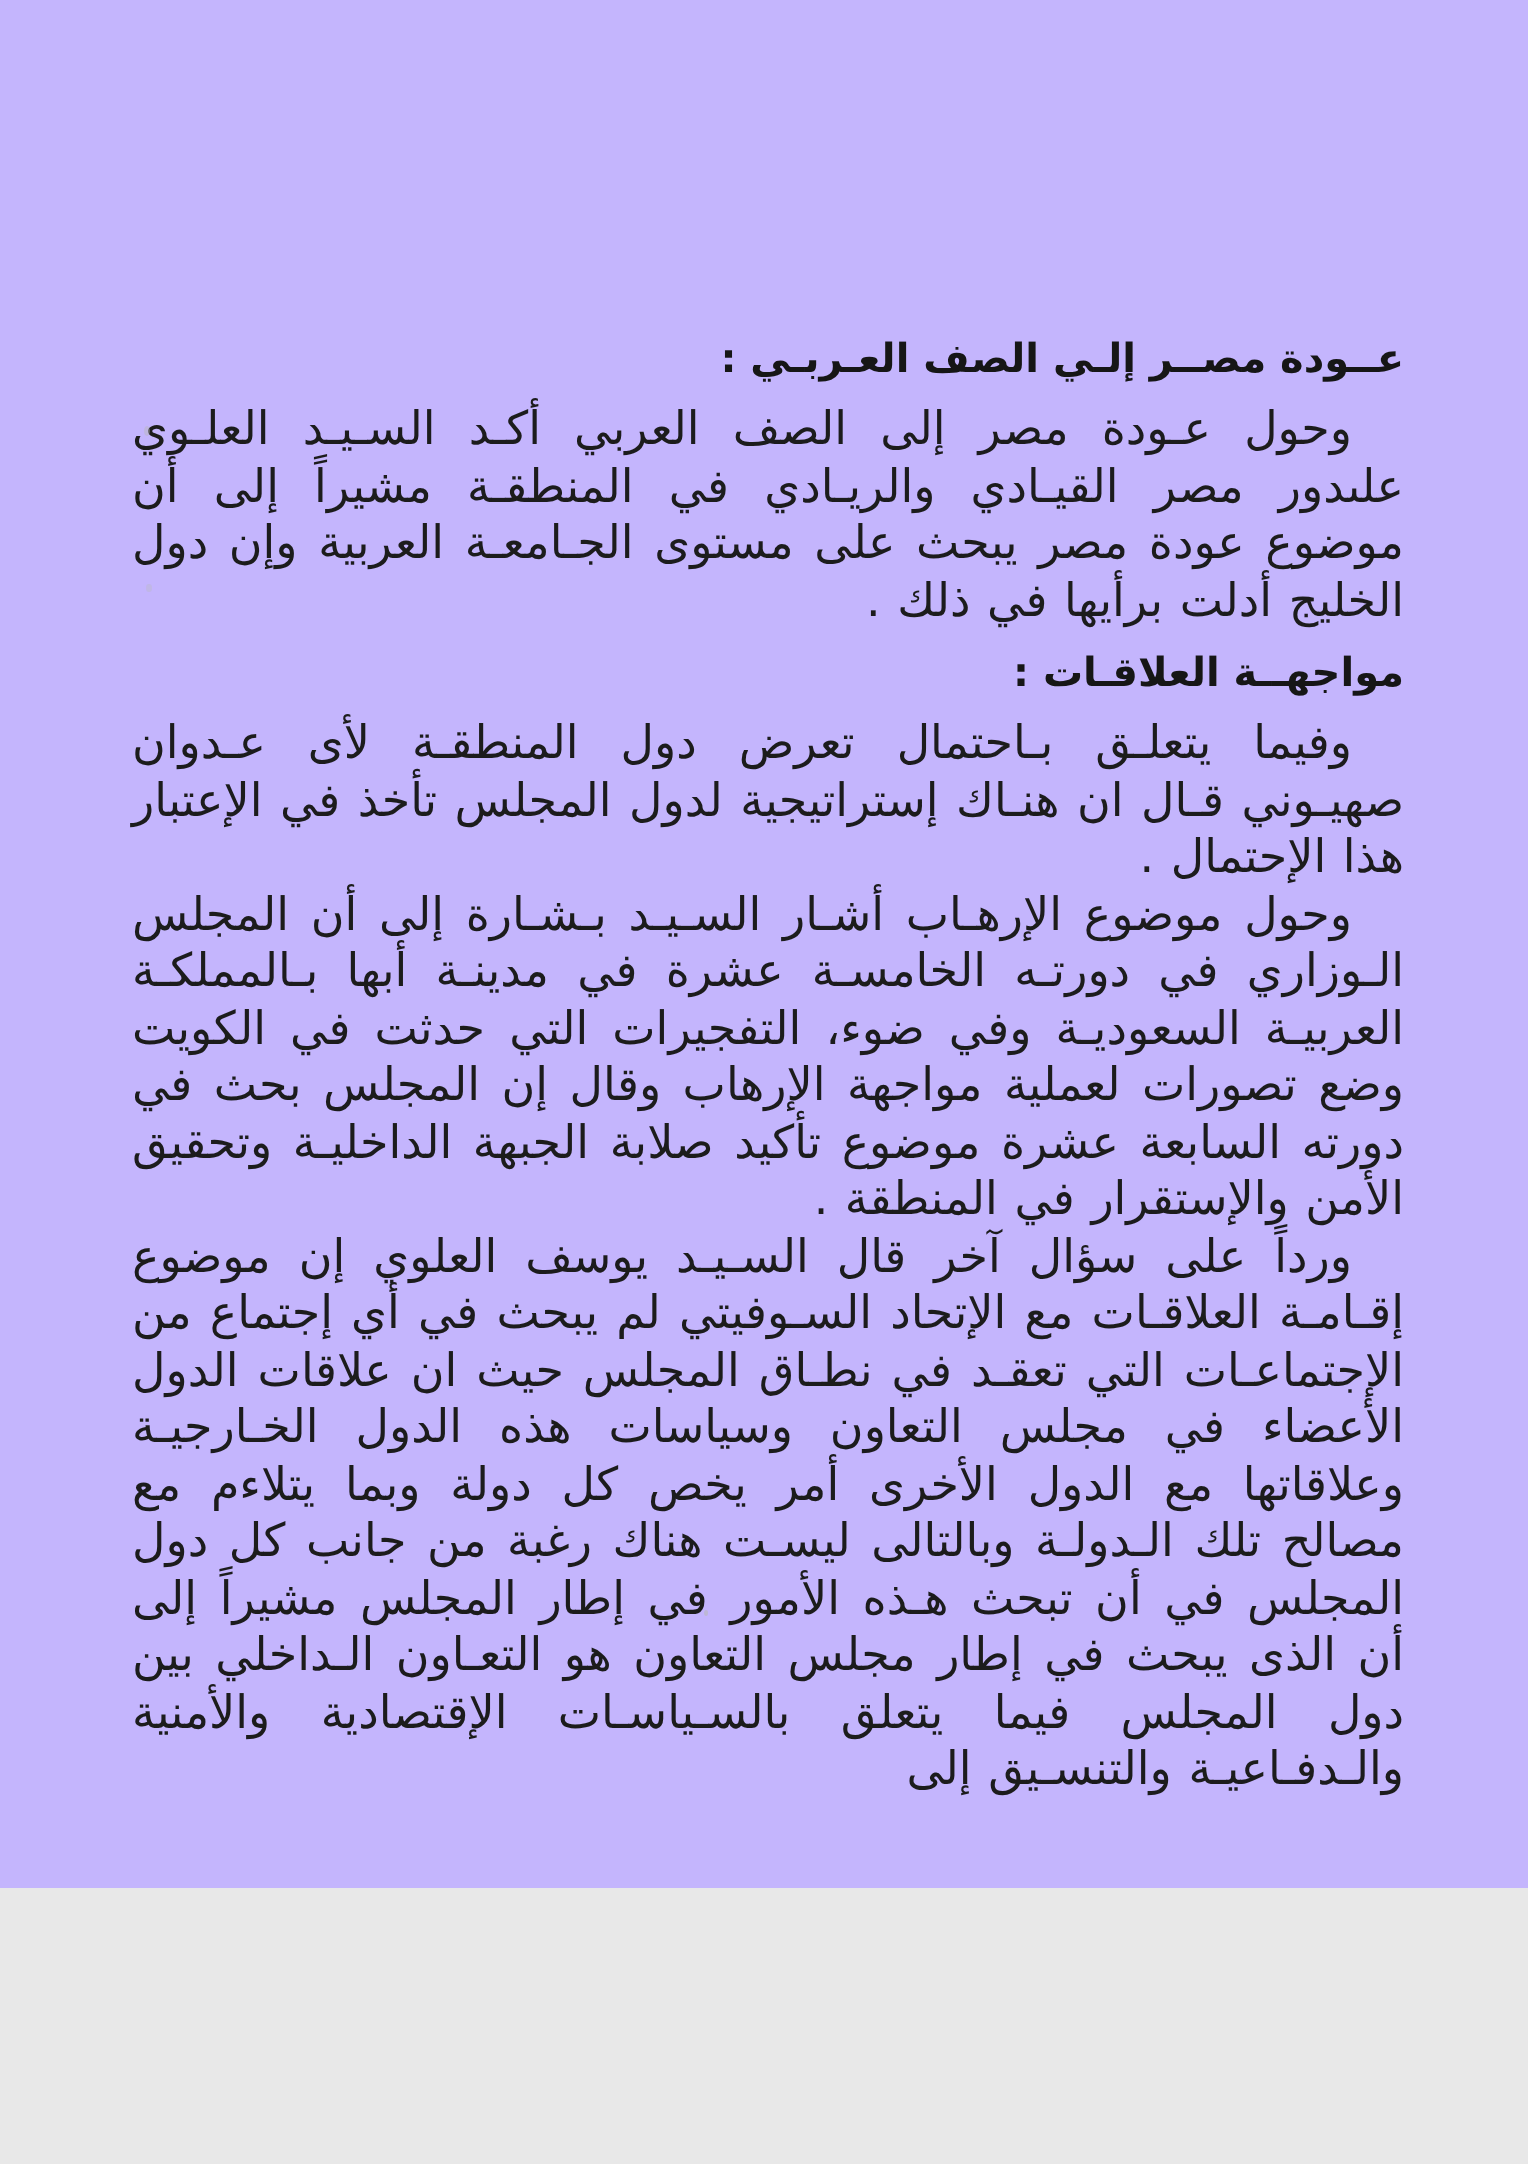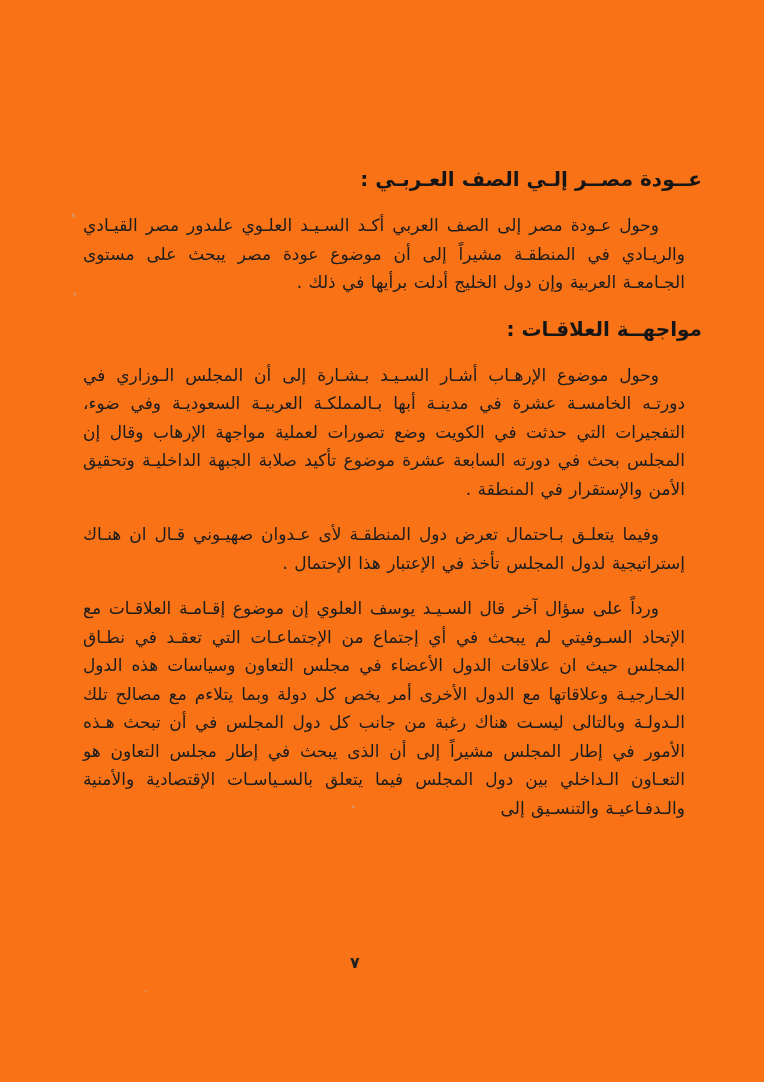--- a/index.html
+++ b/index.html
@@ -3,23 +3,23 @@
 <meta charset="utf-8">
 <style>
   html, body {
     margin: 0;
     padding: 0;
     background: #e8e8e8;
   }
   .page {
     position: relative;
     width: 764px;
-    height: 1082px;
+    height: 944px;
     margin: 0 auto;
-    background: #f97316;
+    background: #c4b5fd;
     overflow: hidden;
     font-family: "DejaVu Sans", sans-serif;
     color: #1c1c1c;
   }
   .content {
     position: absolute;
     top: 158px;
     right: 62px;
     left: 66px;
     direction: rtl;
@@ -29,23 +29,23 @@
   .section-heading {
     font-size: 20px;
     line-height: 30px;
     font-weight: bold;
     margin: 6px 0 7px 0;
     text-align: right;
     letter-spacing: 0.5px;
     color: #161616;
   }
   .paragraph {
-    font-size: 17px;
+    font-size: 23px;
     line-height: 28.5px;
-    margin: 17px;
+    margin: 0;
     text-indent: 26px;
     text-align: justify;
     word-spacing: 1px;
     color: #1c1c1c;
   }
   .page-number {
     position: absolute;
     top: 953px;
     left: 340px;
     width: 30px;
@@ -72,22 +72,22 @@
 
   <div class="content">
 
     <section class="section">
       <h2 class="section-heading">عــودة مصــر إلـي الصف العـربـي :</h2>
       <p class="paragraph">وحول عـودة مصر إلى الصف العربي أكـد السـيـد العلـوي علىدور مصر القيـادي والريـادي في المنطقـة مشيراً إلى أن موضوع عودة مصر يبحث على مستوى الجـامعـة العربية وإن دول الخليج أدلت برأيها في ذلك .</p>
     </section>
 
     <section class="section">
       <h2 class="section-heading">مواجهــة العلاقـات :</h2>
+      <p class="paragraph">وفيما يتعلـق بـاحتمال تعرض دول المنطقـة لأى عـدوان صهيـوني قـال ان هنـاك إستراتيجية لدول المجلس تأخذ في الإعتبار هذا الإحتمال .</p>
       <p class="paragraph">وحول موضوع الإرهـاب أشـار السـيـد بـشـارة إلى أن المجلس الـوزاري في دورتـه الخامسـة عشرة في مدينـة أبها بـالمملكـة العربيـة السعوديـة وفي ضوء، التفجيرات التي حدثت في الكويت وضع تصورات لعملية مواجهة الإرهاب وقال إن المجلس بحث في دورته السابعة عشرة موضوع تأكيد صلابة الجبهة الداخليـة وتحقيق الأمن والإستقرار في المنطقة .</p>
-      <p class="paragraph">وفيما يتعلـق بـاحتمال تعرض دول المنطقـة لأى عـدوان صهيـوني قـال ان هنـاك إستراتيجية لدول المجلس تأخذ في الإعتبار هذا الإحتمال .</p>
     </section>
 
     <section class="section">
       <p class="paragraph">ورداً على سؤال آخر قال السـيـد يوسف العلوي إن موضوع إقـامـة العلاقـات مع الإتحاد السـوفيتي لم يبحث في أي إجتماع من الإجتماعـات التي تعقـد في نطـاق المجلس حيث ان علاقات الدول الأعضاء في مجلس التعاون وسياسات هذه الدول الخـارجيـة وعلاقاتها مع الدول الأخرى أمر يخص كل دولة وبما يتلاءم مع مصالح تلك الـدولـة وبالتالى ليسـت هناك رغبة من جانب كل دول المجلس في أن تبحث هـذه الأمور في إطار المجلس مشيراً إلى أن الذى يبحث في إطار مجلس التعاون هو التعـاون الـداخلي بين دول المجلس فيما يتعلق بالسـياسـات الإقتصادية والأمنية والـدفـاعيـة والتنسـيق إلى</p>
     </section>
 
   </div>
 
   <div class="page-number">٧</div>
 

